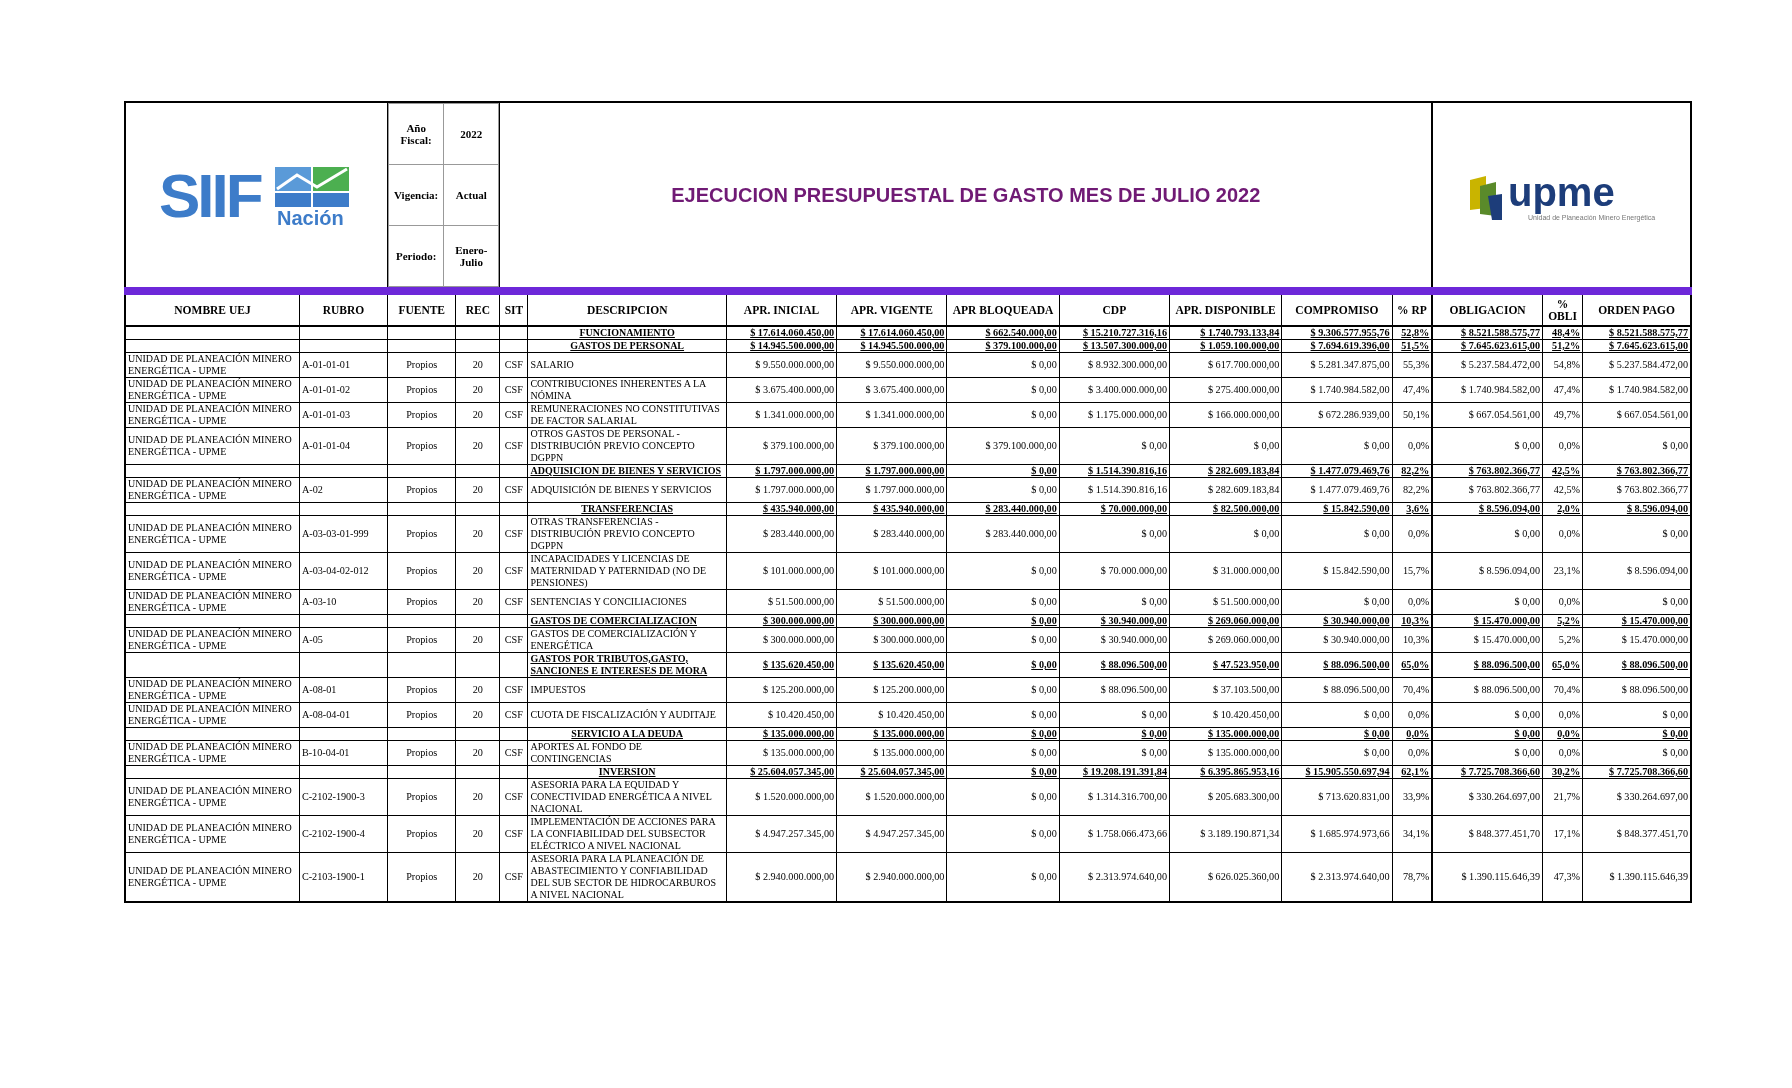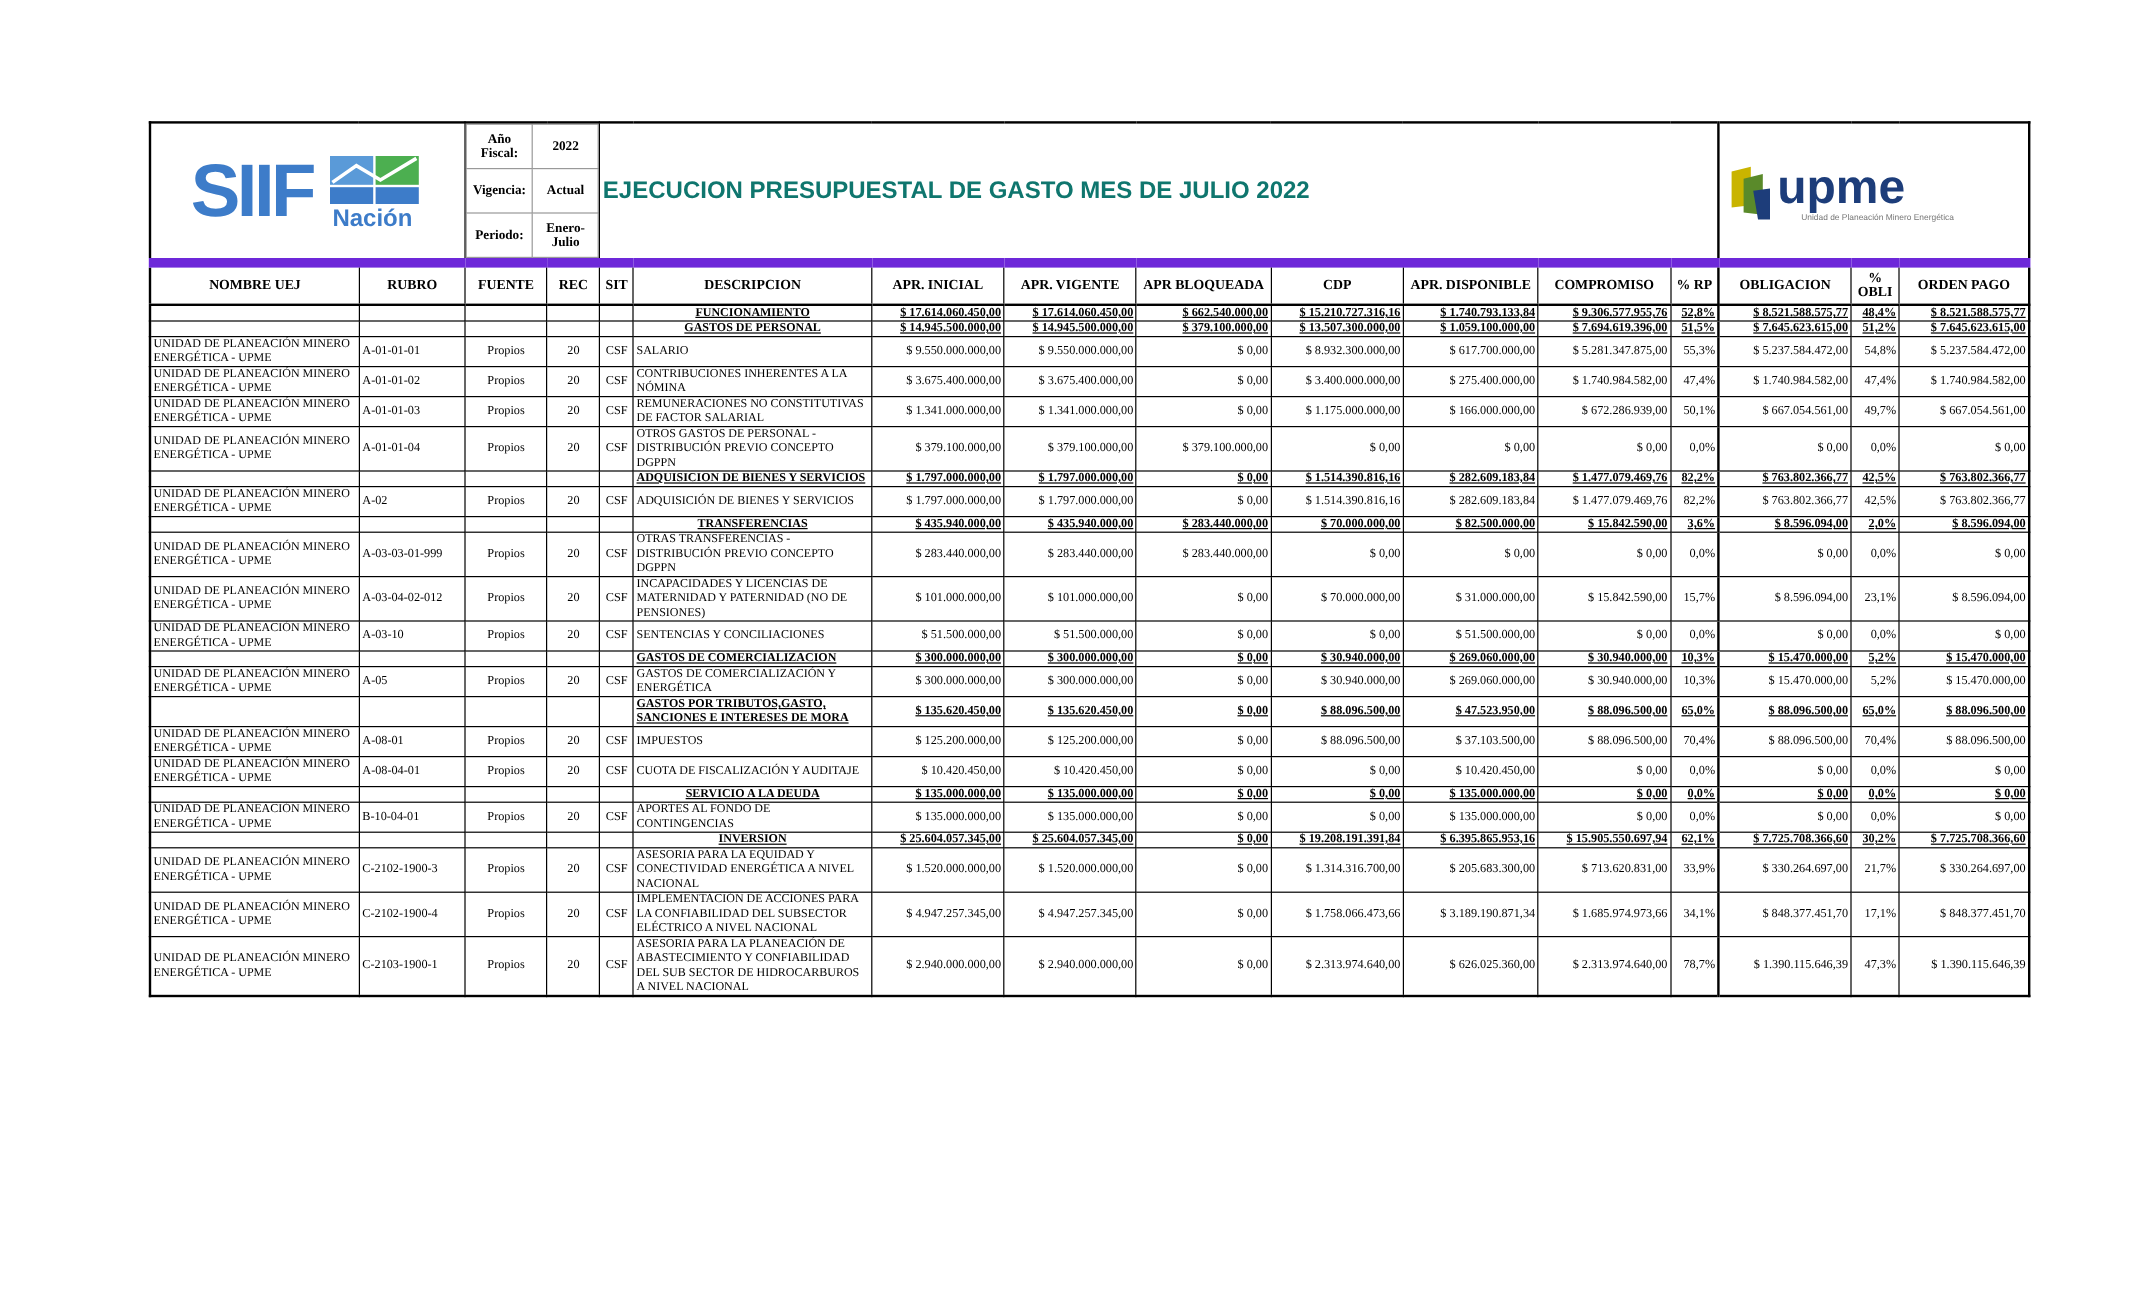--- a/index.html
+++ b/index.html
@@ -3,23 +3,23 @@
 <meta charset="utf-8">
 <style>
   html, body { margin:0; padding:0; background:#ffffff; }
   body { width:1792px; height:1088px; position:relative; font-family:"Liberation Serif", serif; color:#000; }
   .sheet { position:absolute; left:124px; top:101px; width:1472px; }
   table { border-collapse:collapse; width:1568px; table-layout:fixed; }
   td, th { border:1px solid #000; font-size:10.2px; line-height:12px; padding:0 2px; overflow:hidden; }
   .outer { border:2.5px solid #000; }
   .hdr-row td { height:88px; }
   .logo-cell { text-align:center; vertical-align:middle; }
-  .meta td { border:1px solid #999; font-weight:bold; font-size:11px; text-align:center; height:28px; padding:4px 2px; }
-  .title-cell { text-align:left; vertical-align:middle; font-family:"Liberation Sans", sans-serif; font-weight:bold; font-size:20px; color:#0f766e; border-right:2.5px solid #000; }
-  .upme-cell { vertical-align:middle; }
+  .meta td { border:1px solid #999; font-weight:bold; font-size:11px; text-align:center; height:28px; padding:16px 2px; }
+  .title-cell { text-align:center; vertical-align:middle; font-family:"Liberation Sans", sans-serif; font-weight:bold; font-size:20px; color:#701a75; border-right:2.5px solid #000; }
+  .upme-cell { text-align:center; vertical-align:middle; }
   th { font-weight:bold; font-size:11.5px; height:30px; text-align:center; border-bottom:2px solid #000; border-top:8px solid #6d28d9; }
   td.l { text-align:left; }
   td.c { text-align:center; }
   td.r { text-align:right; white-space:nowrap; }
   tr.sum td { font-weight:bold; }
   tr.sum td.desc { font-weight:bold; }
   tr.sum { border-top:1.5px solid #000;text-decoration:underline; }
   .thick-r { border-right:2px solid #000 !important; }
   .cap { font-size:10px; line-height:12px; }
 </style>

